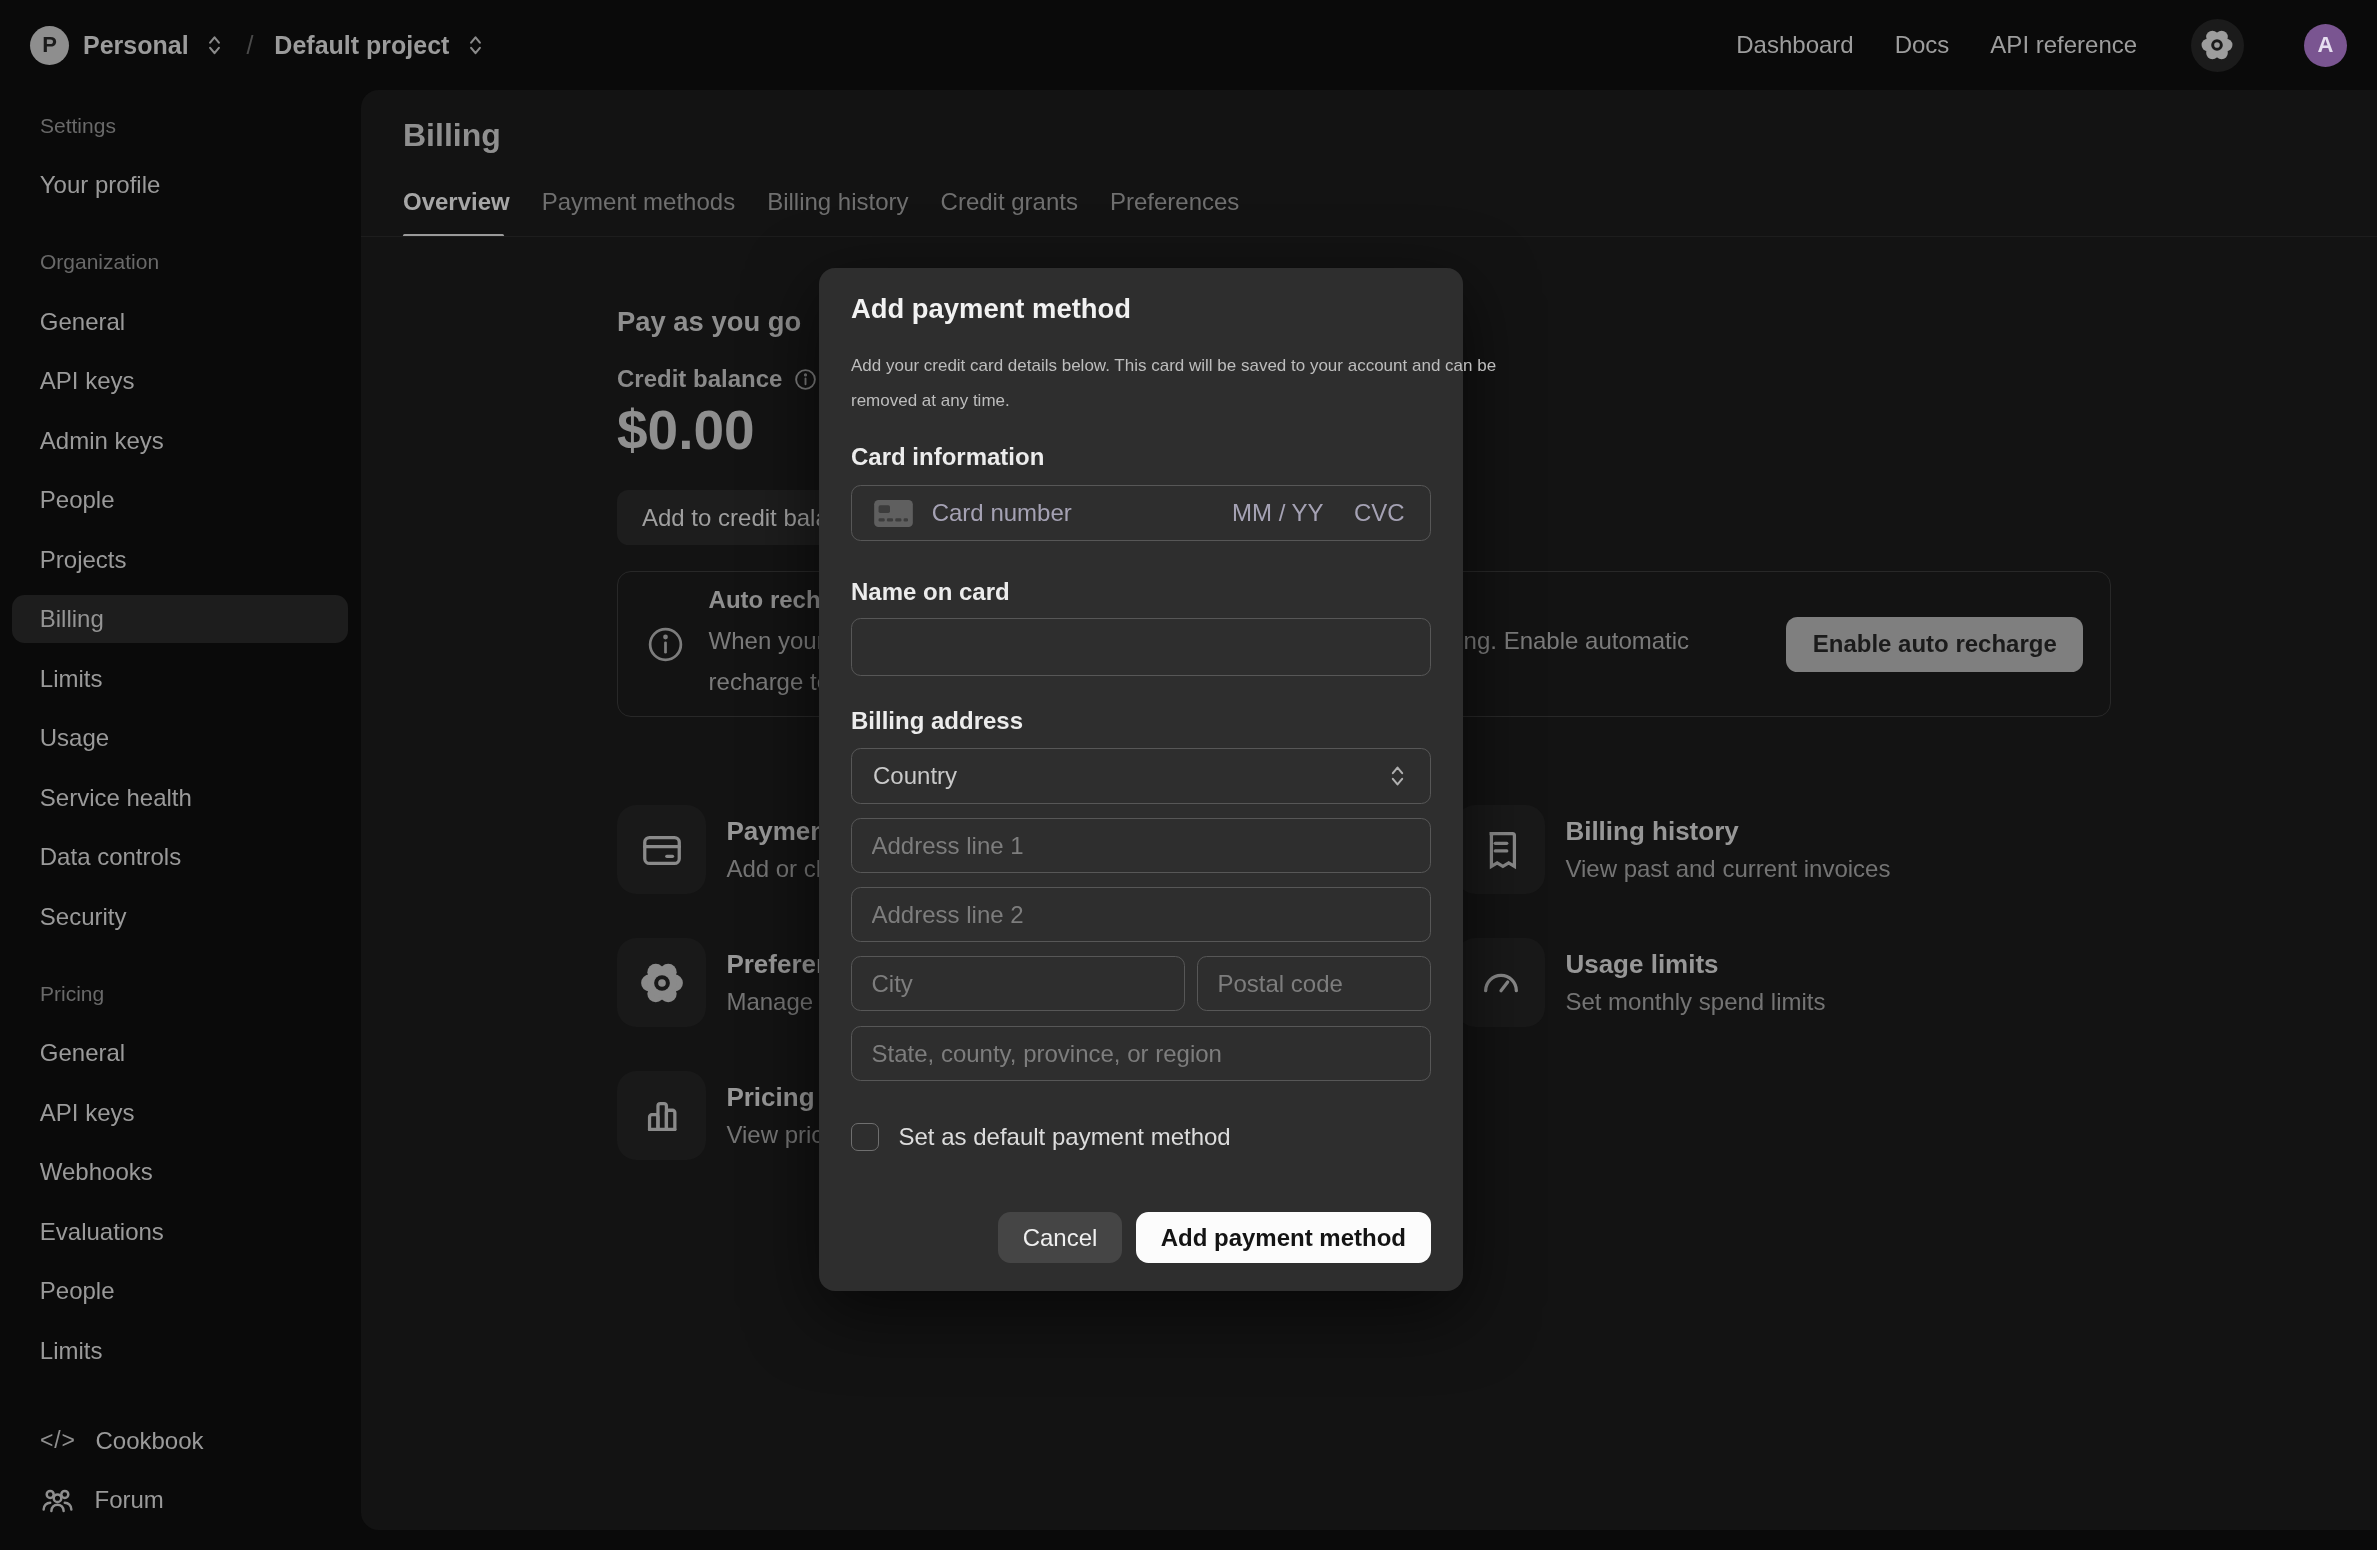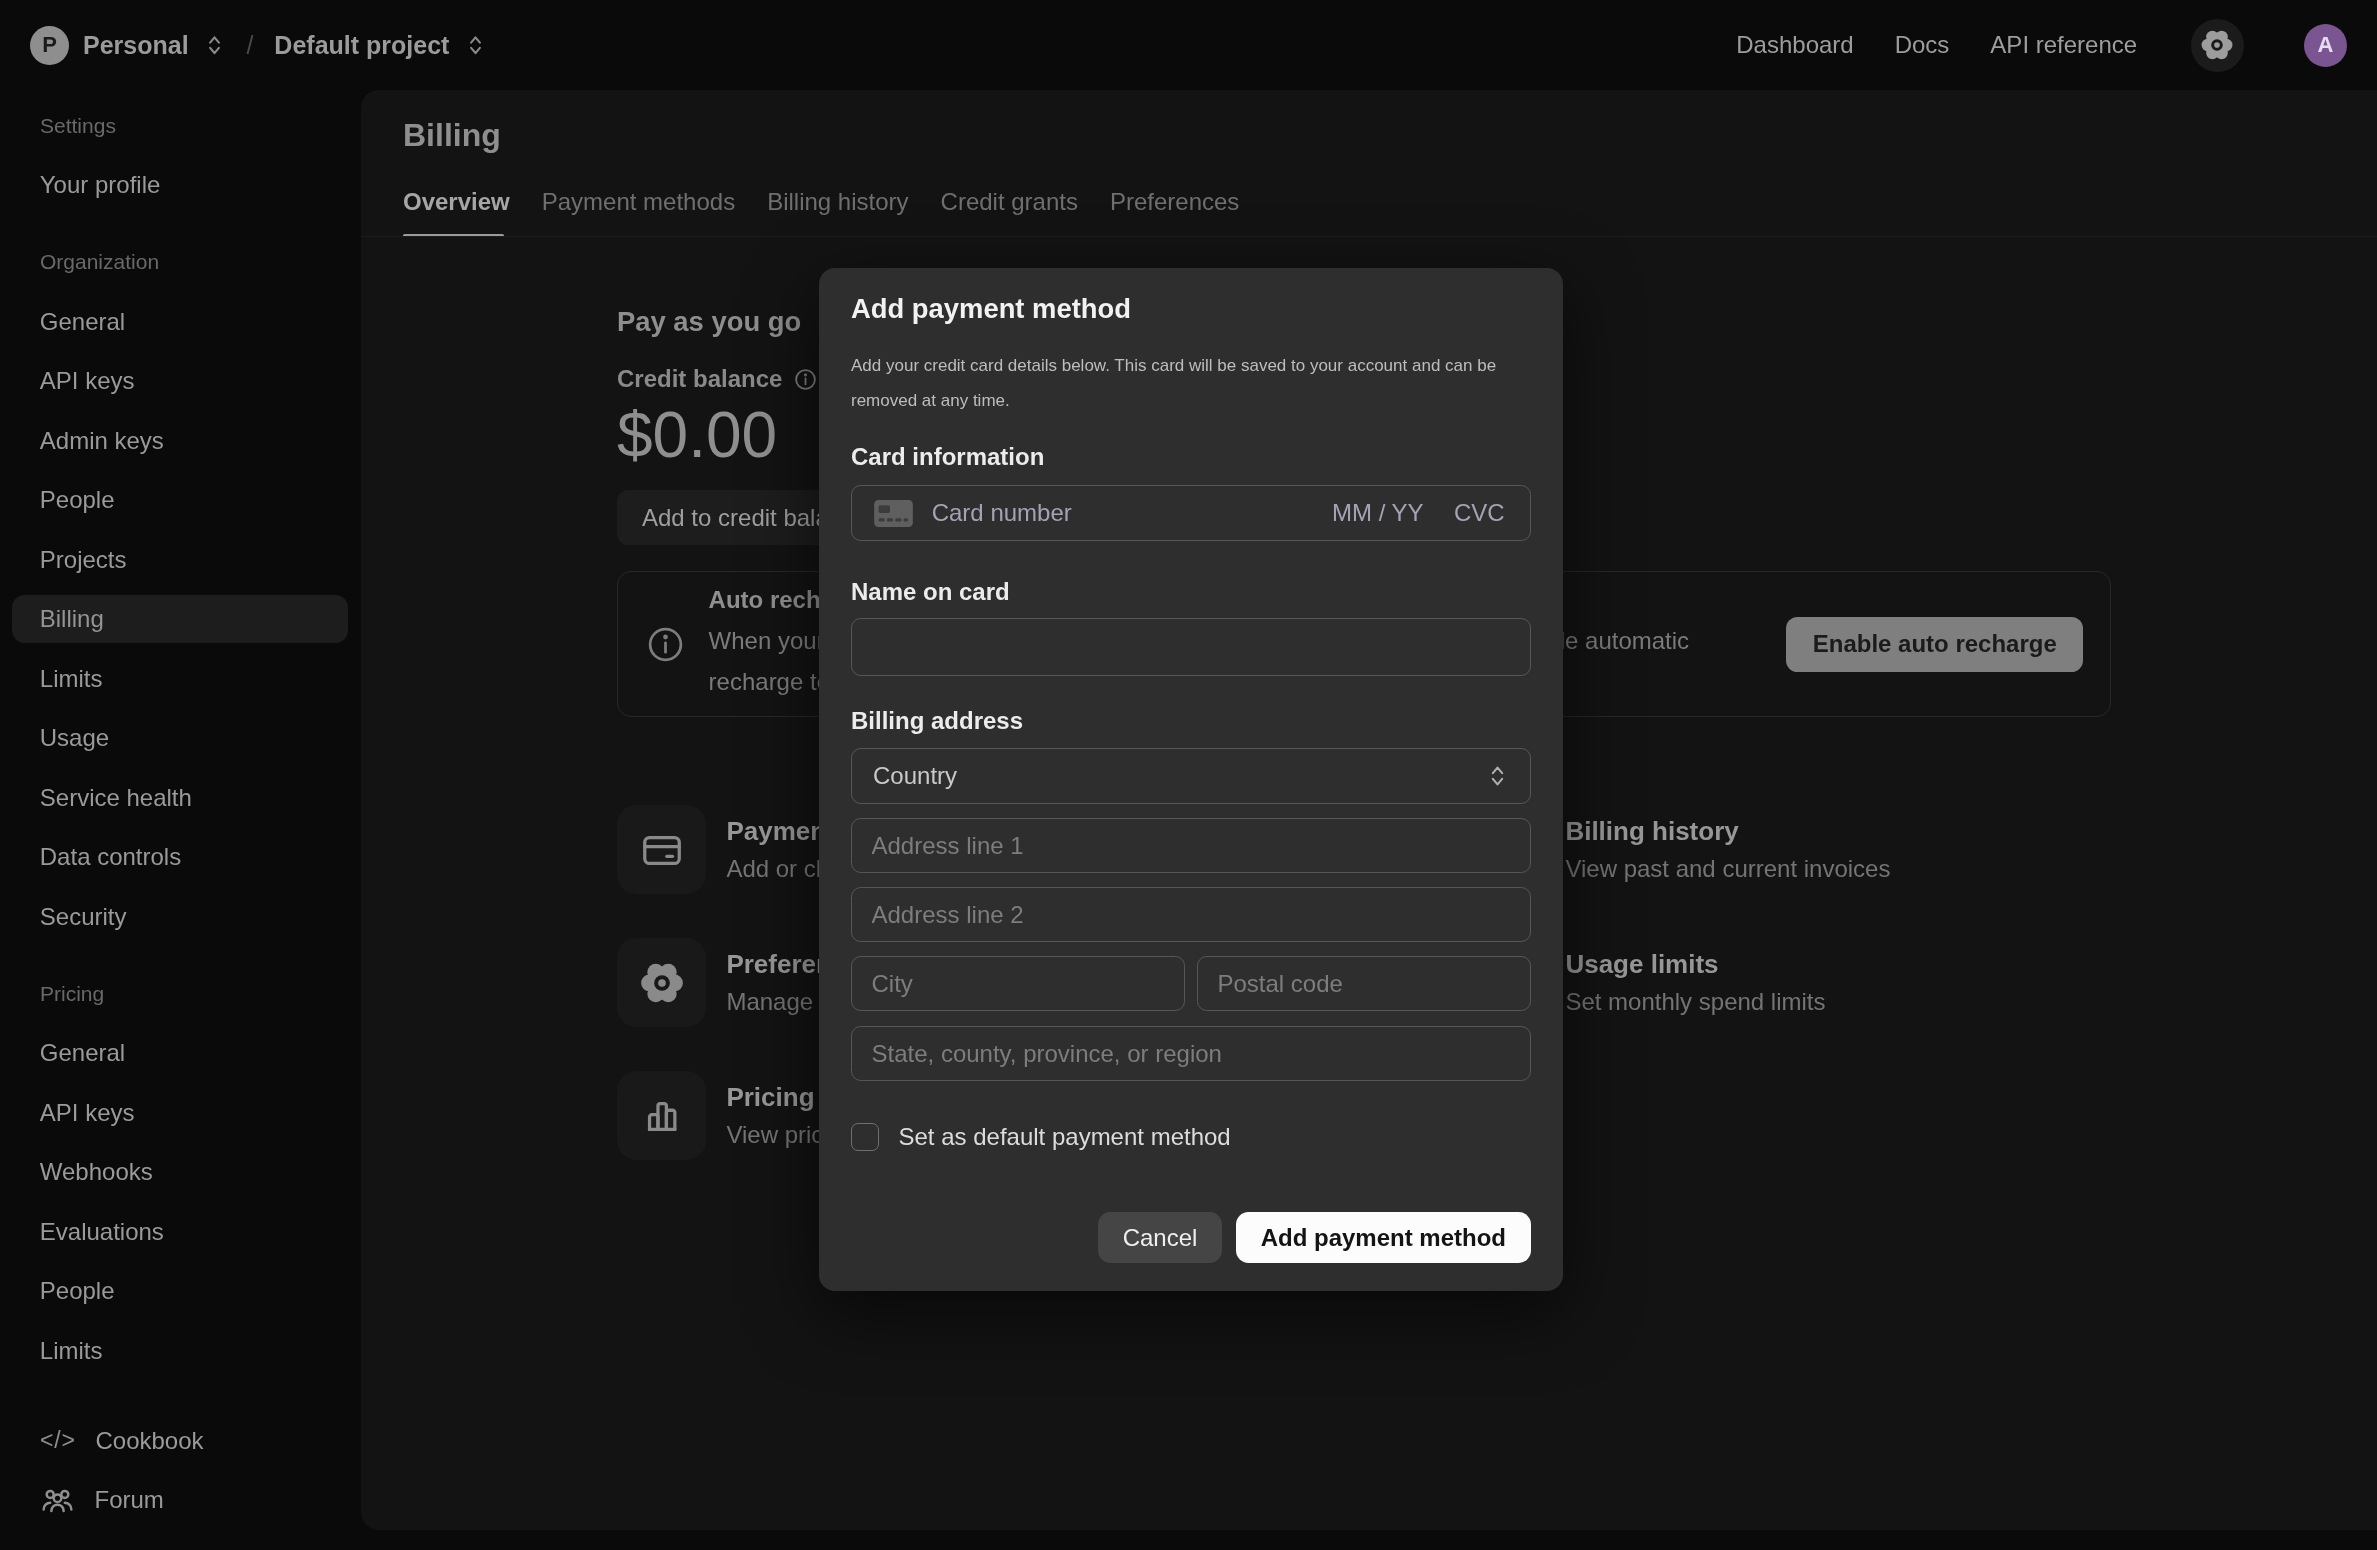--- a/index.html
+++ b/index.html
@@ -55,22 +55,22 @@
   .tab-underline { position:absolute; left:42px; top:144px; width:101px;
     height:2.7px; background:#9a9a9a; border-radius:1.8px; }
   .tab-divider { position:absolute; left:0; right:0; top:146px; height:0.9px;
     background:#1d1d1d; }
 
   .payg { position:absolute; left:256px; top:216px; font-size:27.4px;
     font-weight:700; color:#8e8e8e; }
   .credit-row { position:absolute; left:256px; top:275px; display:flex;
     align-items:center; gap:10.6px; }
   .credit-label { font-size:24px; font-weight:600; color:#8a8a8a;text-align:right; }
-  .balance { position:absolute; left:256px; top:308px; font-size:64px;
-    font-weight:400; color:#8f8f8f; }
+  .balance { position:absolute; left:256px; top:308px; font-size:55px;
+    font-weight:700; color:#8f8f8f; }
   .add-credit-btn { position:absolute; left:256px; top:400px; height:55px;
     padding:0 25px; background:#1d1d1d; border:none; border-radius:11.5px;
     font-size:24px; color:#9f9f9f; display:flex; align-items:center;
     cursor:pointer; font-family:inherit; }
 
   .auto-card { position:absolute; left:256px; top:481px; width:1494px;
     height:146px; border:1.3px solid #282828; border-radius:14px;
     display:flex; align-items:center; padding:0 26.6px; }
   .auto-text { margin-left:23px; width:1076px; }
   .auto-title { font-size:24px; font-weight:700; color:#8f8f8f;
@@ -81,21 +81,21 @@
     font-weight:600; cursor:pointer; font-family:inherit; }
 
   .feature { position:absolute; display:flex; gap:20.4px; }
   .tile { width:89px; height:89px; background:#191919; border-radius:19.5px;
     display:flex; align-items:center; justify-content:center; flex:none; }
   .feat-title { font-size:26px; font-weight:700; color:#979797;
     margin-top:10.6px; cursor:pointer; }
   .feat-desc { font-size:24px; color:#747474; margin-top:8.9px; }
 
   
-  .modal { position:absolute; left:819px; top:268px; width:744px; height:1023px;
+  .modal { position:absolute; left:819px; top:268px; width:644px; height:1023px;
     background:#2e2e2e; border-radius:16px;
     box-shadow:0 21px 71px rgba(0,0,0,0.6); z-index:10; }
   .m-title { position:absolute; left:32px; top:25px; font-size:27.4px;
     font-weight:700; color:#f2f2f2; }
   .m-desc { position:absolute; left:32px; top:80px; width:686px; font-size:17px;
     line-height:35px; color:#bdbdbd; }
   .m-label { position:absolute; left:32px; font-size:24px; font-weight:600;
     color:#ececec; }
   .field { position:absolute; left:32px; right:32px;
     border:1.3px solid #575757; border-radius:9.7px; background:transparent;

